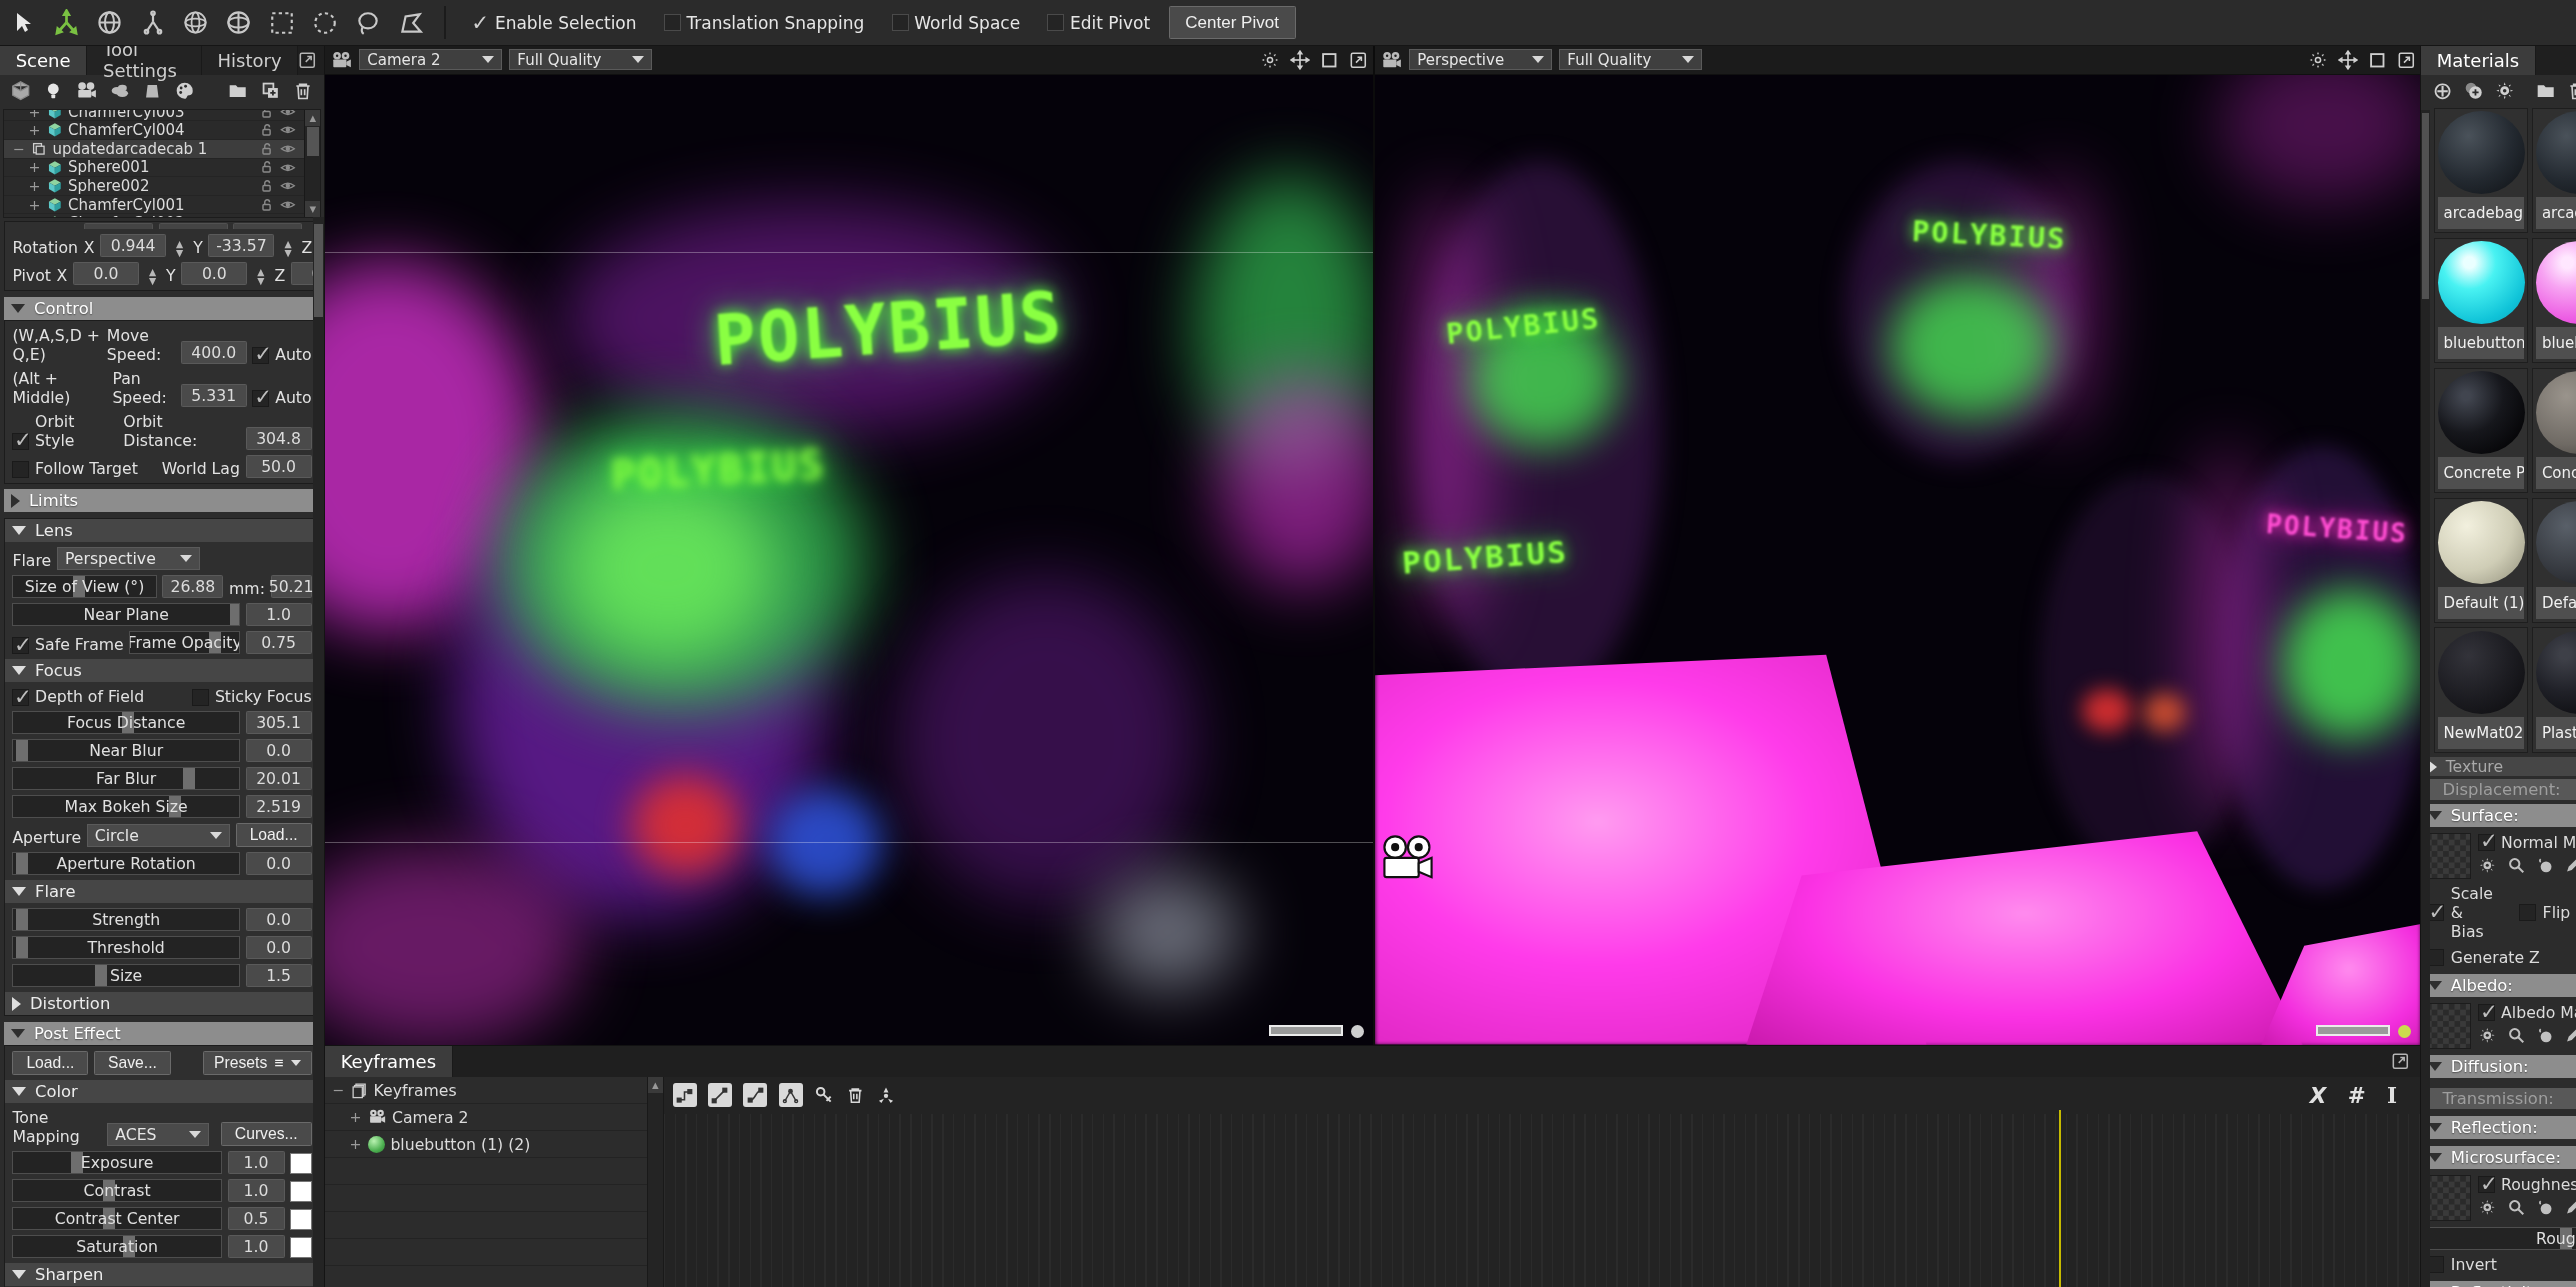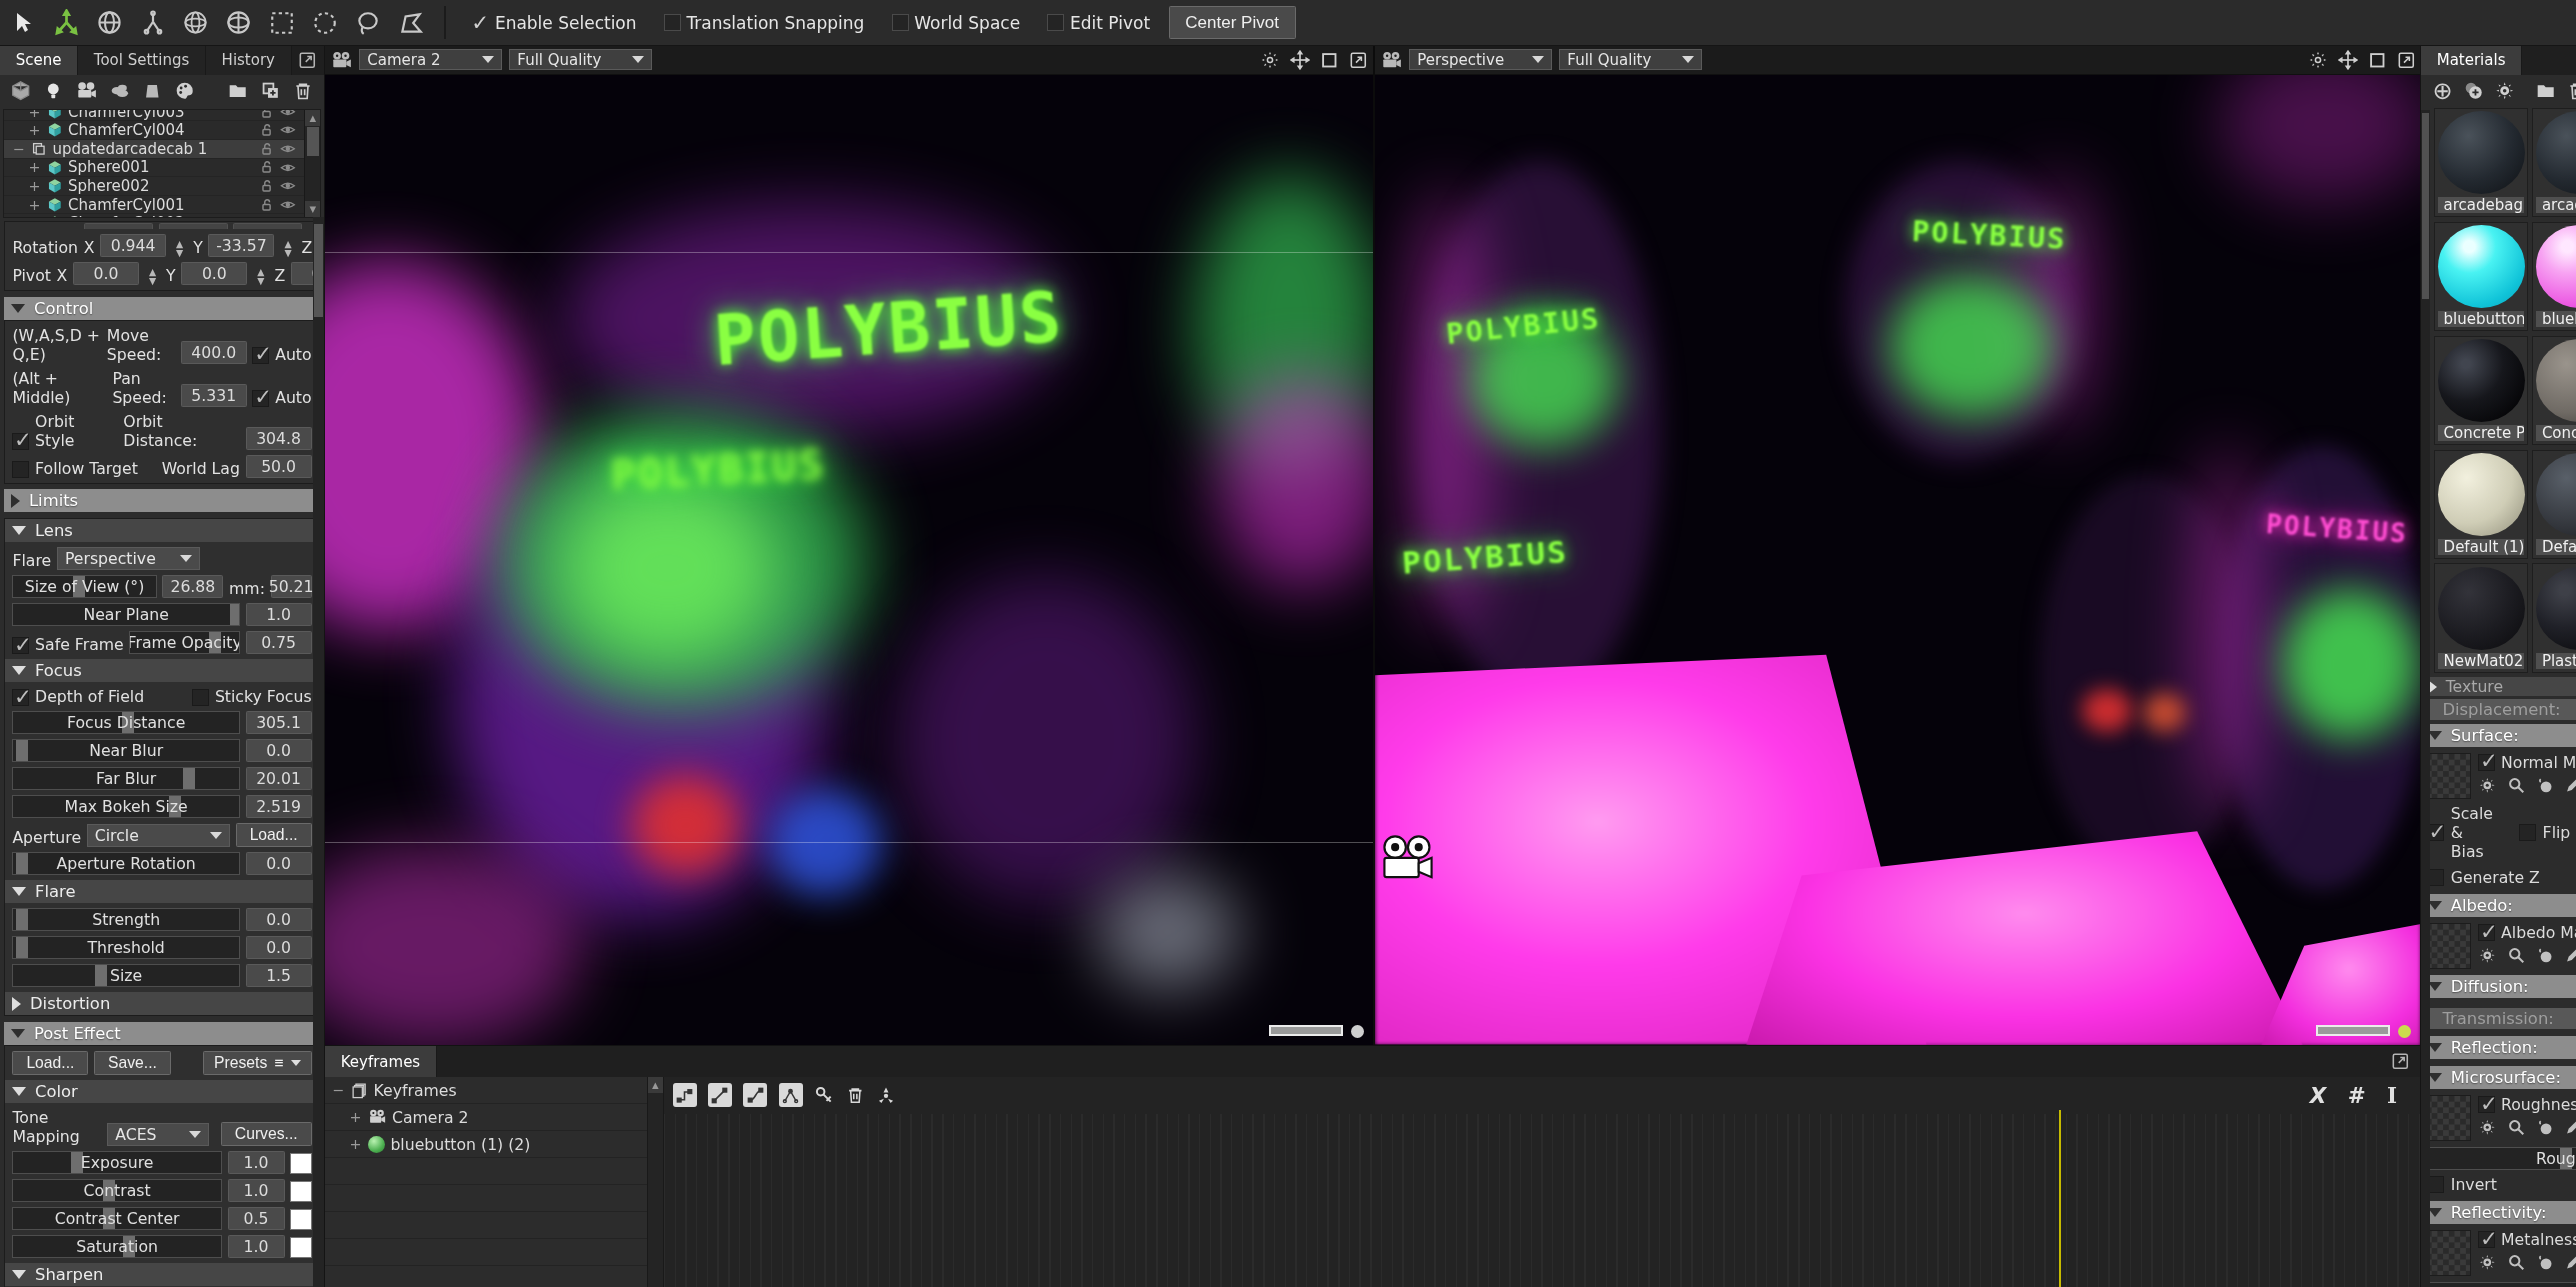--- a/index.html
+++ b/index.html
@@ -44,21 +44,21 @@
     justify-content:space-between; gap:7.1px; padding:0 7.1px; color:#e6e6e6; font-size:15.7px; }
   .dd .tri { width:0;height:0;border-left:6.4px solid transparent;border-right:6.4px solid transparent;border-top:7.9px solid #d8d8d8;}
   .st { display:flex; flex-direction:column; width:15.7px; gap:1.4px; flex:none; }
   .st span { font-size:9.3px; color:#b9b9b9; line-height:7.9px; text-align:center; cursor:default;}
   .swatch { width:21.4px; height:21.4px; border:0.7px solid #777; flex:none; }
 
   
   #left-panel { position:absolute; left:0; top:46px; width:325px; bottom:0; background:#2c2c2c;
     border-right:1.4px solid #141414; overflow:hidden; }
   .tabrow { display:flex; align-items:center; background:#1f1f1f; height:28.6px; }
-  .tab { height:28.6px; padding:0 15.7px; display:flex; align-items:center; color:#cfcfcf; font-size:15px;
+  .tab { height:28.6px; padding:0 15.7px; display:flex; align-items:center; color:#cfcfcf; font-size:18px;
     background:#232323; border-right:0.7px solid #191919;}
   .tab.active { background:#3c3c3c; color:#ffffff; }
   .icon-row { display:flex; align-items:center; gap:2.9px; height:33px; padding:0 5.7px; background:#2c2c2c;}
   .p-ic { width:30px; height:30px; display:flex; align-items:center; justify-content:center; }
   #scene-tree { height:109px; overflow:hidden; background:#2a2a2a; border:0.7px solid #1c1c1c; margin:0 2.9px;
     position:relative; }
   .t-row { display:flex; align-items:center; gap:5.7px; height:18.6px; padding-left:24px; font-size:15px;
     border-bottom:0.7px solid #242424; position:relative;}
   .t-row.parent { padding-left:8.6px; background:#3d3d3d; }
   .t-exp { color:#9a9a9a; font-size:14.3px; width:13px; text-align:center; flex:none;}
@@ -91,21 +91,21 @@
 
   
   #materials { position:absolute; left:2420px; top:46px; width:156px; bottom:0; background:#2c2c2c;
     border-left:1.4px solid #141414; overflow:hidden; }
   #mat-scroll { position:absolute; left:0; top:64px; width:9.3px; bottom:0; background:#232323; }
   #mat-scroll .hdl { position:absolute; left:1.4px; right:1.4px; top:2.9px; height:186px; background:#515151;}
   .mat-grid { position:relative; margin-left:13px; width:200px; display:grid;
     grid-template-columns:94px 94px; gap:4.3px; }
   .mat-cell { background:#303030; border:0.7px solid #1e1e1e; padding:2.9px; }
   .mat-thumb { width:87px; height:83px; border-radius:50%; }
-  .mat-lbl { margin-top:2.9px; height:16px; background:#4f4f4f; color:#f0f0f0; font-size:15px;
+  .mat-lbl { margin-top:2.9px; height:32px; background:#4f4f4f; color:#f0f0f0; font-size:15px;
     display:flex; align-items:center; padding:0 5.7px; white-space:nowrap; overflow:hidden;}
   .m-rock { background: radial-gradient(circle at 35% 30%, #4a525a, #232930 55%, #0d1013); }
   .m-cyan { background: radial-gradient(circle at 36% 26%, #eaffff 0 7%, #49f2f2 32%, #10c3d8 72%, #0a9fb8); }
   .m-pink { background: radial-gradient(circle at 36% 26%, #ffe7ff 0 7%, #f7a3f2 32%, #ea4fe0 75%, #c92cc0); }
   .m-blackgloss { background: radial-gradient(circle at 32% 30%, #41454f 0 5%, #16171c 45%, #050507 82%); }
   .m-gray { background: radial-gradient(circle at 35% 30%, #9a948c, #6f6a64 60%, #3a3834); }
   .m-beige { background: radial-gradient(circle at 33% 30%, #f2f0de, #cfcdb6 55%, #8e8c78); }
   .m-dgray { background: radial-gradient(circle at 35% 30%, #596069, #33363c 60%, #15171b); }
   .m-rough { background: radial-gradient(circle at 35% 30%, #33333a, #1b1b20 55%, #0a0a0c); }
   .m-plastic { background: radial-gradient(circle at 33% 28%, #3e4048 0 6%, #202128 45%, #0b0b0e 85%); }

